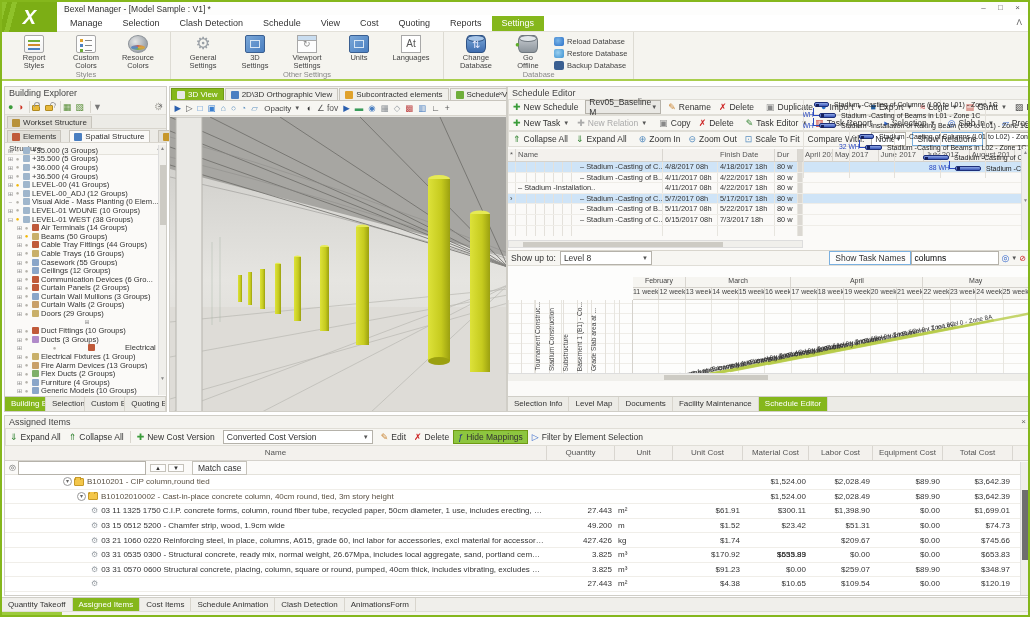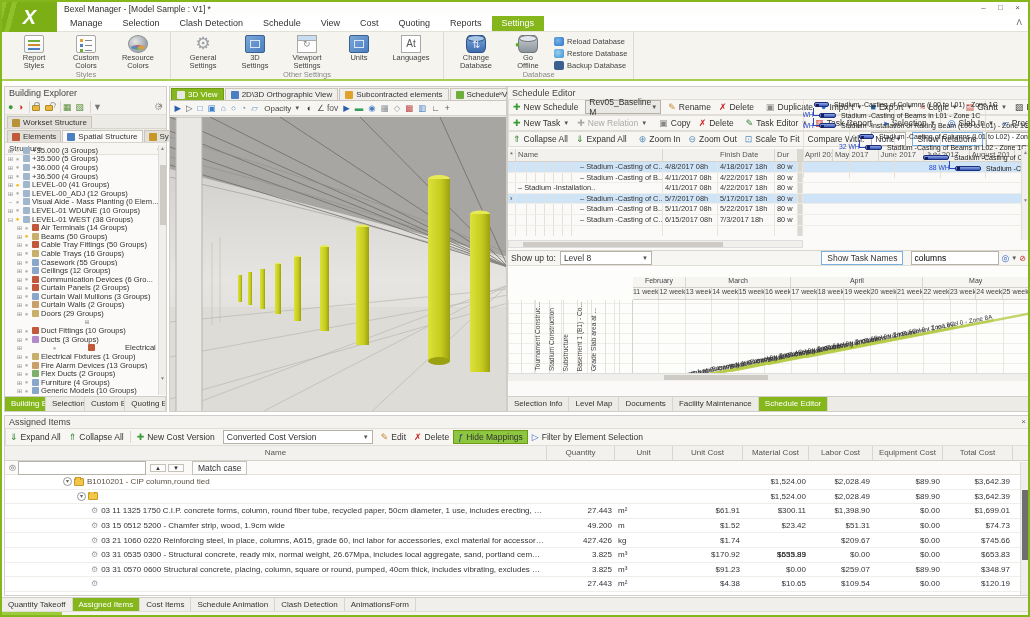--- a/index.html
+++ b/index.html
@@ -72,21 +72,21 @@
 
 
 #explorer { position:absolute; left:2px; top:84px; width:163px; height:326px; border:1px solid #d0cec7; background:#fbfaf8; }
 #exp-toolbar { height:16px; display:flex; align-items:center; padding:0 3px; background:#f4f3ef; border-bottom:1px solid #e0ded7; }
 #exp-toolbar .xg { margin-right:4px; font-size:9px; }
 .mini-lock { width:8px; height:6px; background:#e8b93a; border:1px solid #b08a20; border-radius:1px; position:relative; margin-right:5px; margin-top:3px; }
 .mini-lock:before { content:""; position:absolute; left:1px; top:-4px; width:4px; height:4px; border:1px solid #9a9a9a; border-bottom:none; border-radius:3px 3px 0 0; }
 .mini-lock.open:before { left:4px; transform:rotate(20deg); }
 #exp-gear { margin-left:auto; color:#b0aea8; font-size:10px; }
 .exp-tabrow { display:flex; align-items:flex-end; background:#ecebe6; border-bottom:1px solid #d8d5cd; height:14px; padding-left:2px; }
-.exp-tab { font-size:8px; color:#333; background:#e2e0d9; border:1px solid #c8c5bd; border-bottom:none; padding:1px 4px 1px; margin-right:1px; display:flex; align-items:center; white-space:nowrap; }
+.exp-tab { font-size:8px; color:#333; background:#e2e0d9; border:1px solid #c8c5bd; border-bottom:none; padding:1px 4px 1px; margin-right:8px; display:flex; align-items:center; white-space:nowrap; }
 .exp-tab .tic { width:8px; height:8px; margin-right:3px; border-radius:1px; }
 .exp-tab.active { background:#fbfaf8; }
 #exp-section { font-size:8px; color:#444; padding:1px 4px; border-bottom:1px solid #e4e2db; background:#f7f6f2; }
 #exp-section span.up { float:right; color:#888; font-size:7px; }
 #tree { position:absolute; top:58px; bottom:16px; left:0; right:8px; overflow:hidden; padding-top:1px; }
 .trow { height:8.6px; display:flex; align-items:center; white-space:nowrap; overflow:hidden; font-size:7.6px; color:#333; }
 .trow .exp { width:7px; font-size:6px; color:#888; text-align:center; flex:none; }
 .trow .dot { width:7px; font-size:6px; flex:none; text-align:center; color:#b5b2aa; }
 .trow .dot.on { color:#f2b705; }
 .trow .ticon { width:7px; height:7px; flex:none; margin:0 2px; border-radius:1px; }
@@ -366,21 +366,21 @@
         <div class="trow" style="padding-left: 11px;">
           <span class="exp">⊞</span>
           <span class="dot on">●</span>
           <span class="ticon" style="background: rgb(201, 176, 106);"></span>
           <span>Beams (50 Groups)</span>
         </div>
         <div class="trow" style="padding-left: 11px;">
           <span class="exp">⊞</span>
           <span class="dot">●</span>
           <span class="ticon" style="background: rgb(192, 90, 58);"></span>
-          <span>Cable Tray Fittings (50 Groups)</span>
+          <span>Cable Tray Fittings (44 Groups)</span>
         </div>
         <div class="trow" style="padding-left: 11px;">
           <span class="exp">⊞</span>
           <span class="dot">●</span>
           <span class="ticon" style="background: rgb(201, 176, 106);"></span>
           <span>Cable Trays (16 Groups)</span>
         </div>
         <div class="trow" style="padding-left: 11px;">
           <span class="exp">⊞</span>
           <span class="dot">●</span>
@@ -881,21 +881,21 @@
       </div>
     <div id="sch-vscroll">▲<br><br><br><br><br><br><br><br>▼</div>
     <div id="lob-top">
       <span>Show up to:</span>
       <div class="dropdown" style="width:92px; margin-left:4px">
         <span>Level 8</span>
           <span class="caret">▼</span>
       </div>
       <div style="margin-left:auto; display:flex; align-items:center;">
         <div class="btn-outline">Show Task Names</div>
-        <input class="txt-input" style="width: 88px; margin-left: 8px;" value="columns">
+        <input class="txt-input" style="width: 88px; margin-left: 0;" value="columns">
         <span style="color:#3366cc; font-size:9px; margin:0 2px">◎</span>
         <span style="font-size:6px; color:#555">▼</span>
         <span style="color:#cc2222; font-size:8px; margin-left:2px">⊘</span>
       </div>
     </div>
     <div id="lob">
       <div class="lob-hrow" style="top:16px; height:11px; justify-content:center">
         <span style="font-size:7.5px; padding-top:1px">Year: 2017</span>
       </div>
       <div class="lob-hrow" style="top:11px; height:11px" id="lob-months">
@@ -1024,20 +1024,21 @@
           <div class="ai-c num" style="width: 70px;"></div>
           <div class="ai-c num" style="width: 66px;">$1,524.00</div>
           <div class="ai-c num" style="width: 64px;">$2,028.49</div>
           <div class="ai-c num" style="width: 70px;">$89.90</div>
           <div class="ai-c num" style="width: 70px;">$3,642.39</div>
         </div>
         <div class="ai-row">
           <div class="ai-c" style="width: 542px; display: flex; align-items: center; padding-left: 72px;">
             <span class="ai-exp">▾</span>
             <span class="mini-folder"></span>
+            <span style="overflow: hidden; text-overflow: ellipsis; color: rgb(90, 81, 68);">B10102010002 - Cast-in-place concrete column, 40cm round, tied, 3m story height</span>
           </div>
           <div class="ai-c num" style="width: 68px;"></div>
           <div class="ai-c" style="width: 58px; text-align: left;"></div>
           <div class="ai-c num" style="width: 70px;"></div>
           <div class="ai-c num" style="width: 66px;">$1,524.00</div>
           <div class="ai-c num" style="width: 64px;">$2,028.49</div>
           <div class="ai-c num" style="width: 70px;">$89.90</div>
           <div class="ai-c num" style="width: 70px;">$3,642.39</div>
         </div>
         <div class="ai-row">

